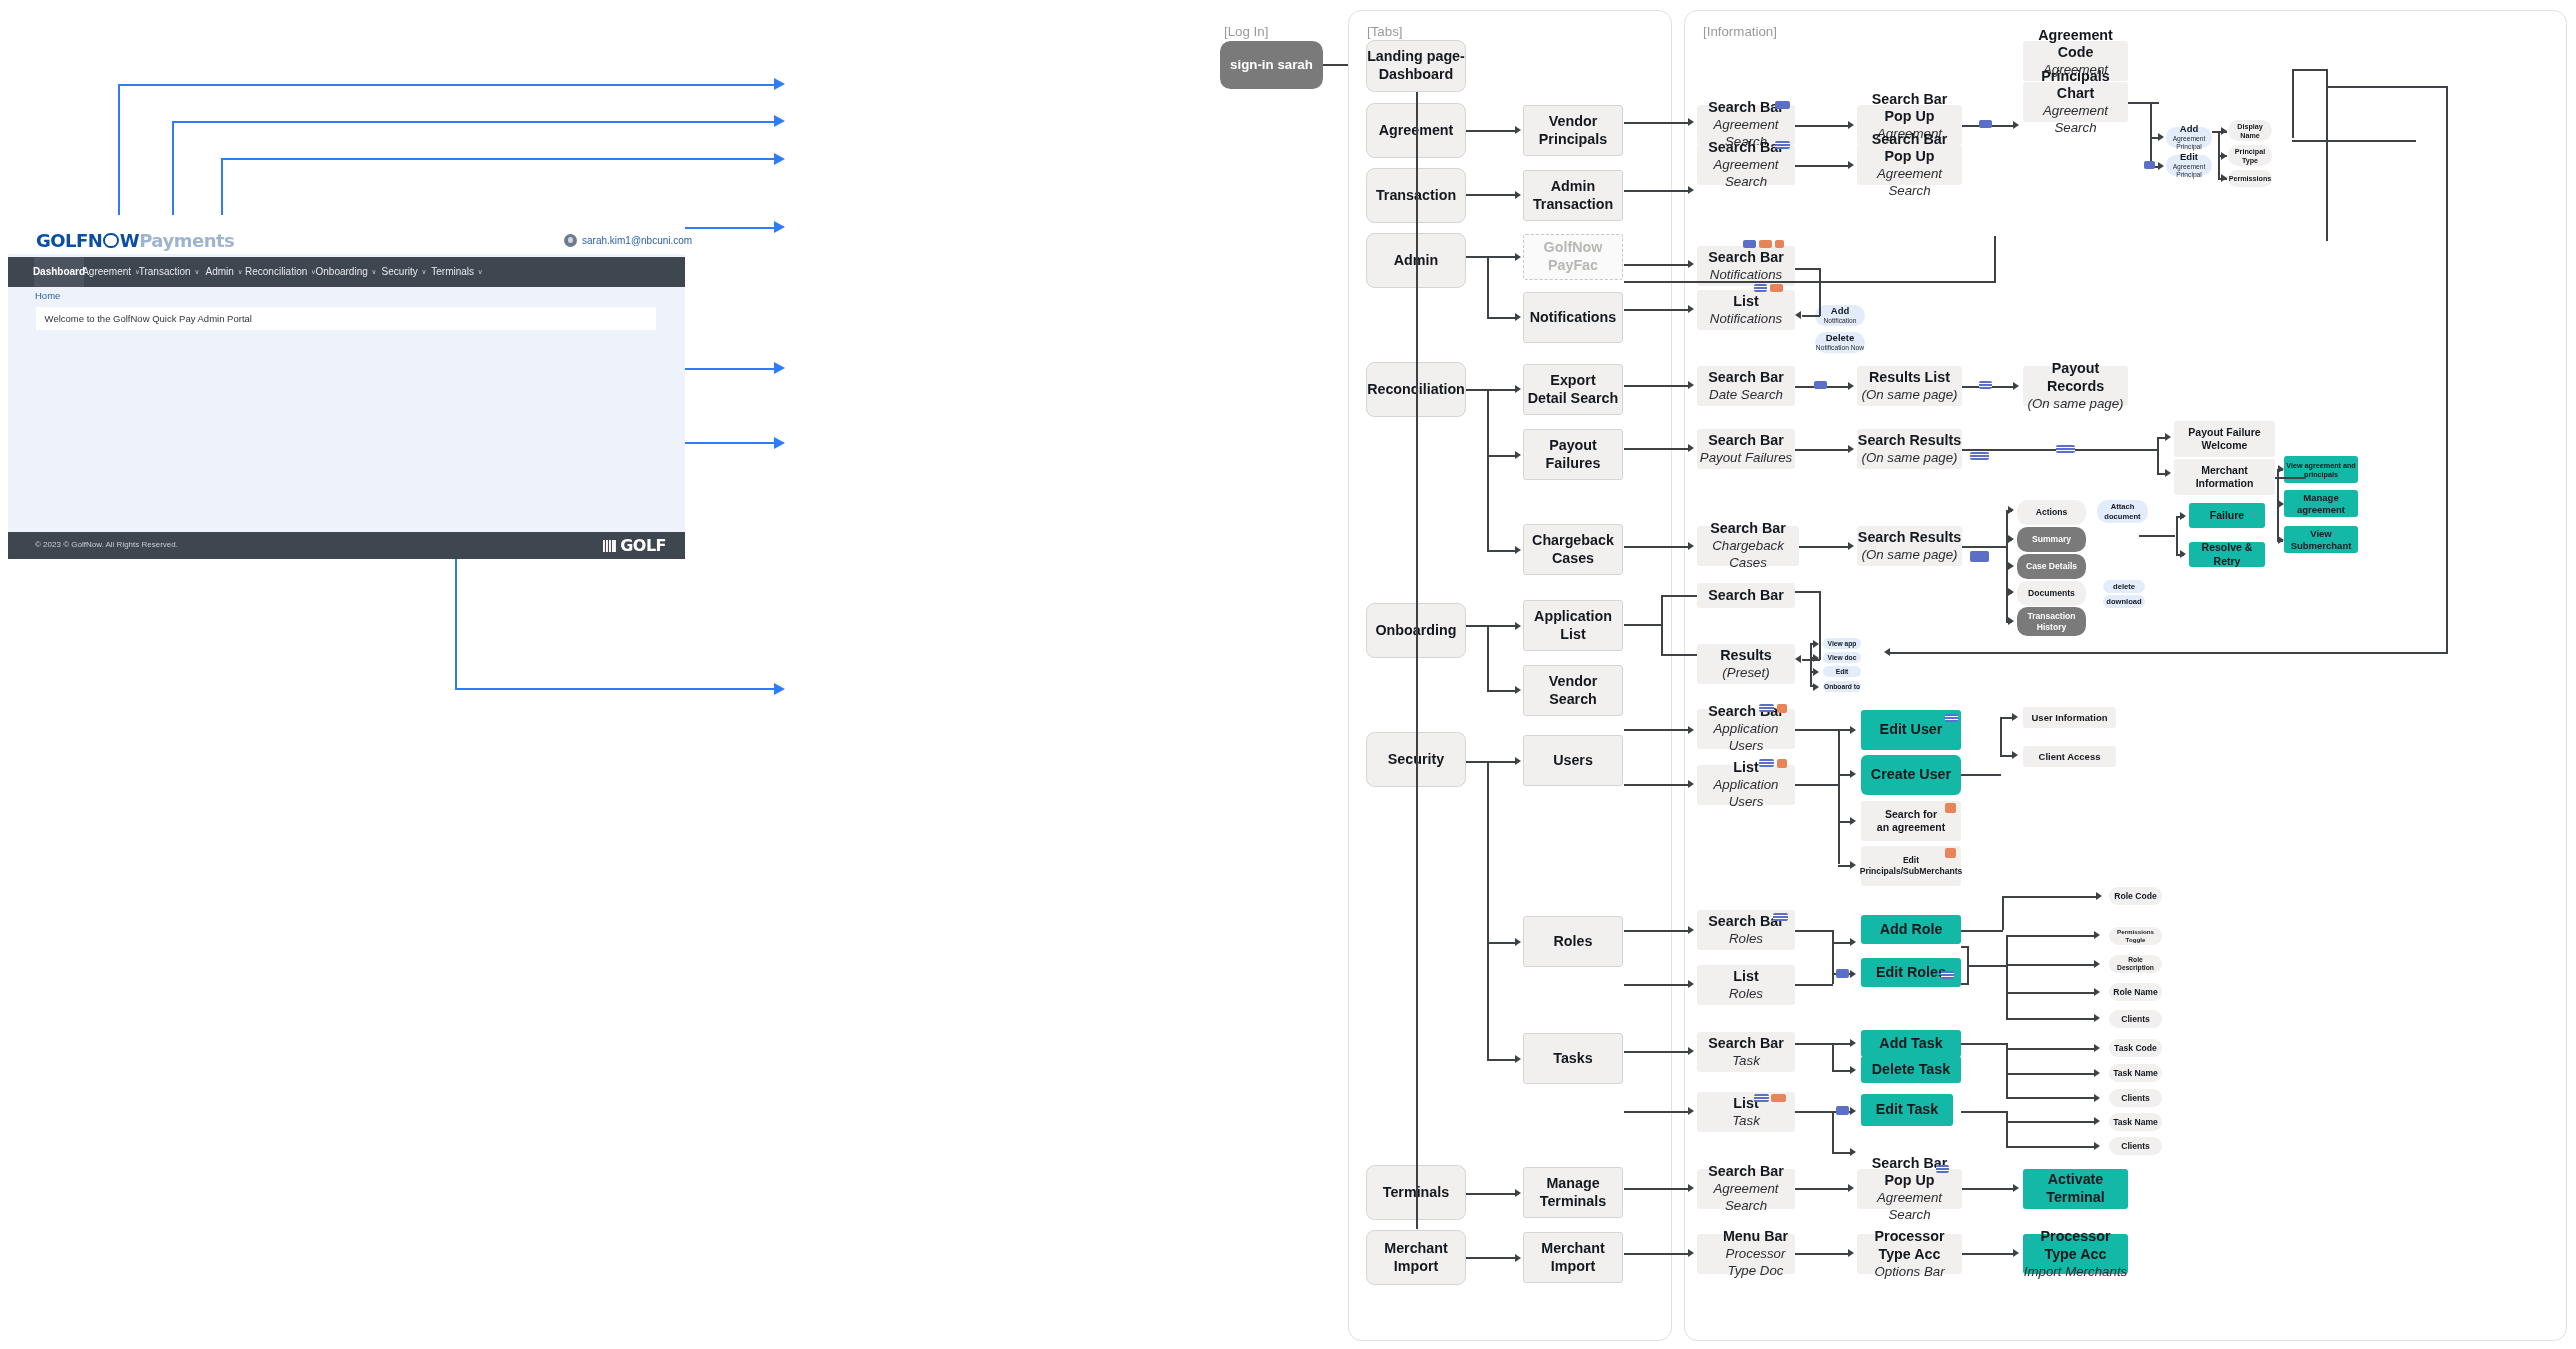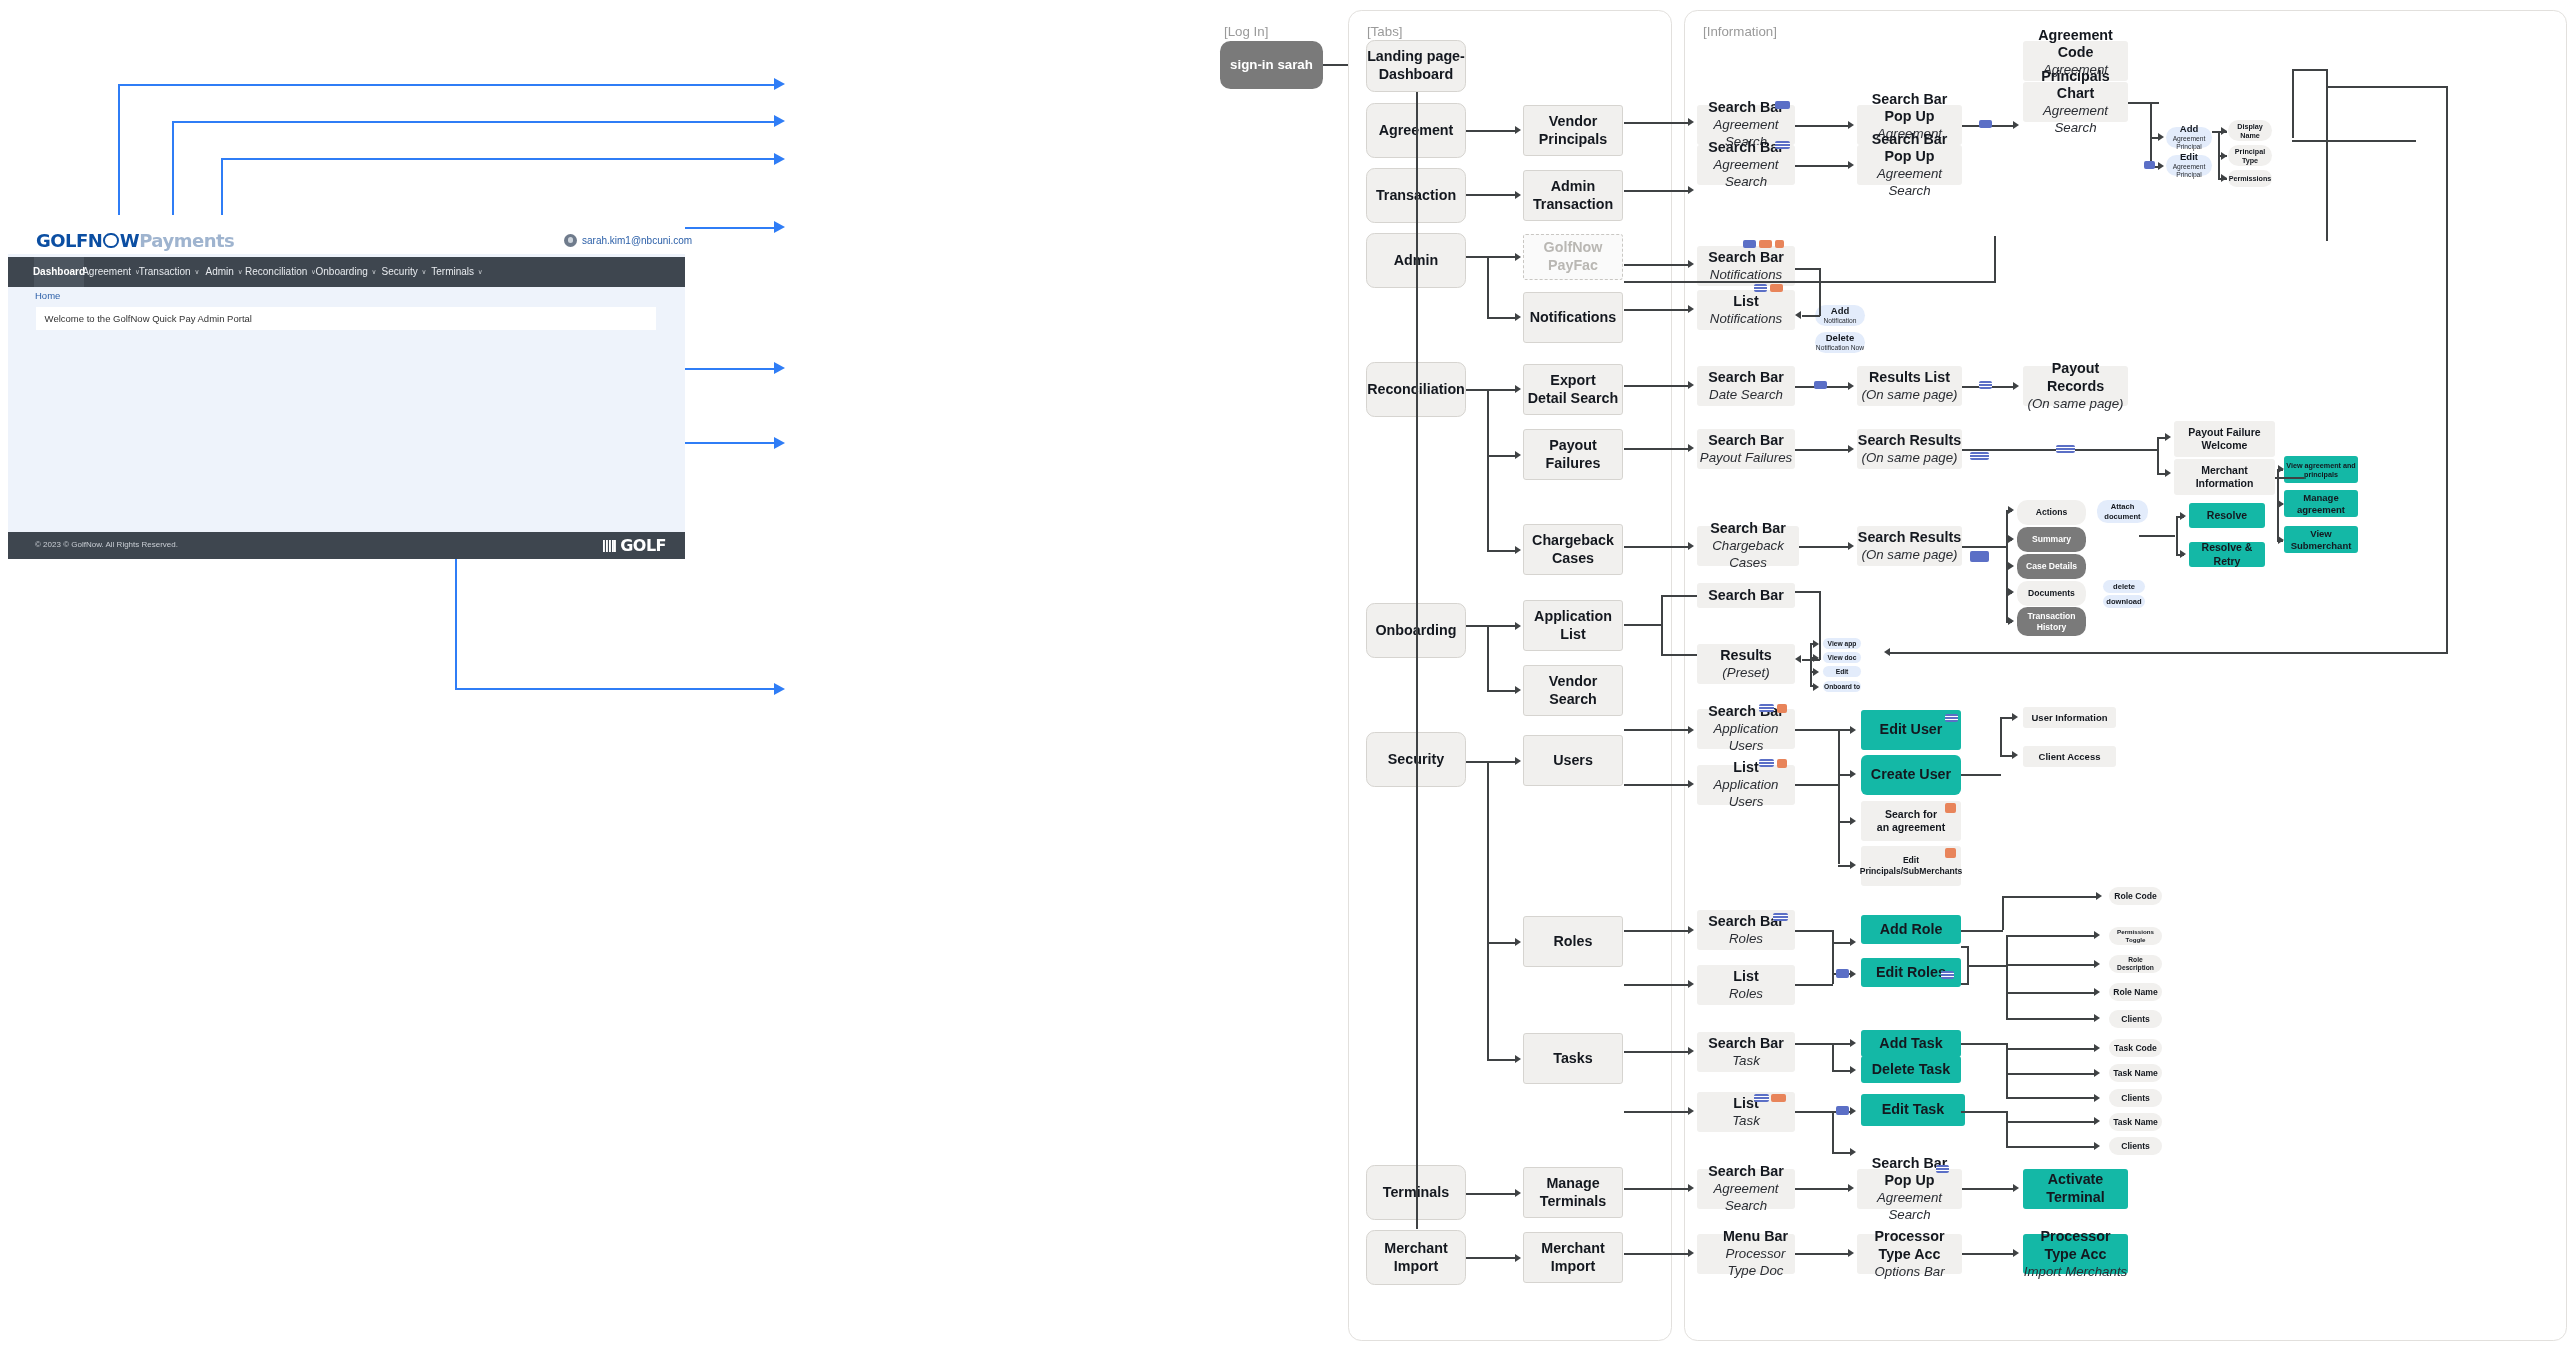--- a/index.html
+++ b/index.html
@@ -443,21 +443,21 @@
 <div class="node blue" style="left:1861px;top:958px;width:100px;height:29px;">
   <span>Edit Roles</span>
   </div>
 <div class="badge strip" style="left:1941px;top:971px;width:13.3px;height:7.6px;"></div>
 <div class="node blue" style="left:1861px;top:1030px;width:100px;height:27px;">
   <span>Add Task</span>
   </div>
 <div class="node blue" style="left:1861px;top:1056px;width:100px;height:27px;">
   <span>Delete Task</span>
   </div>
-<div class="node blue" style="left:1861px;top:1094px;width:104px;height:32px;">
+<div class="node blue" style="left:1861px;top:1094px;width:92px;height:32px;">
   <span>Edit Task</span>
   </div>
 
 <div class="node plain" style="left:1857px;top:1169px;width:105px;height:40px;">
   <span>Search Bar Pop Up</span>
   <span class="sub">Agreement Search</span>
   </div>
 <div class="badge strip" style="left:1936px;top:1165px;width:13.3px;height:7.6px;"></div>
 <div class="node plain" style="left:1857px;top:1234px;width:105px;height:40px;">
   <span>Processor Type Acc</span>
@@ -543,21 +543,21 @@
 
 <div class="node plain" style="left:2174px;top:421px;width:101px;height:36px;font-size:10.5px;">
   <span>Payout Failure</span>
   <span>Welcome</span>
   </div>
 <div class="node plain" style="left:2174px;top:459px;width:101px;height:36px;font-size:10.5px;">
   <span>Merchant</span>
   <span>Information</span>
   </div>
 <div class="node blue" style="left:2189px;top:503px;width:76px;height:25px;font-size:10.5px;">
-  <span>Resolve</span>
+  <span>Failure</span>
   </div>
 <div class="node blue" style="left:2189px;top:542px;width:76px;height:25px;font-size:10.5px;">
   <span>Resolve &amp; Retry</span>
   </div>
 <div class="node blue" style="left:2284px;top:456px;width:74px;height:27px;font-size:7.2px;">
   <span>View agreement and</span>
   <span>principals</span>
   </div>
 <div class="node blue" style="left:2284px;top:490px;width:74px;height:27px;font-size:9.5px;">
   <span>Manage</span>

